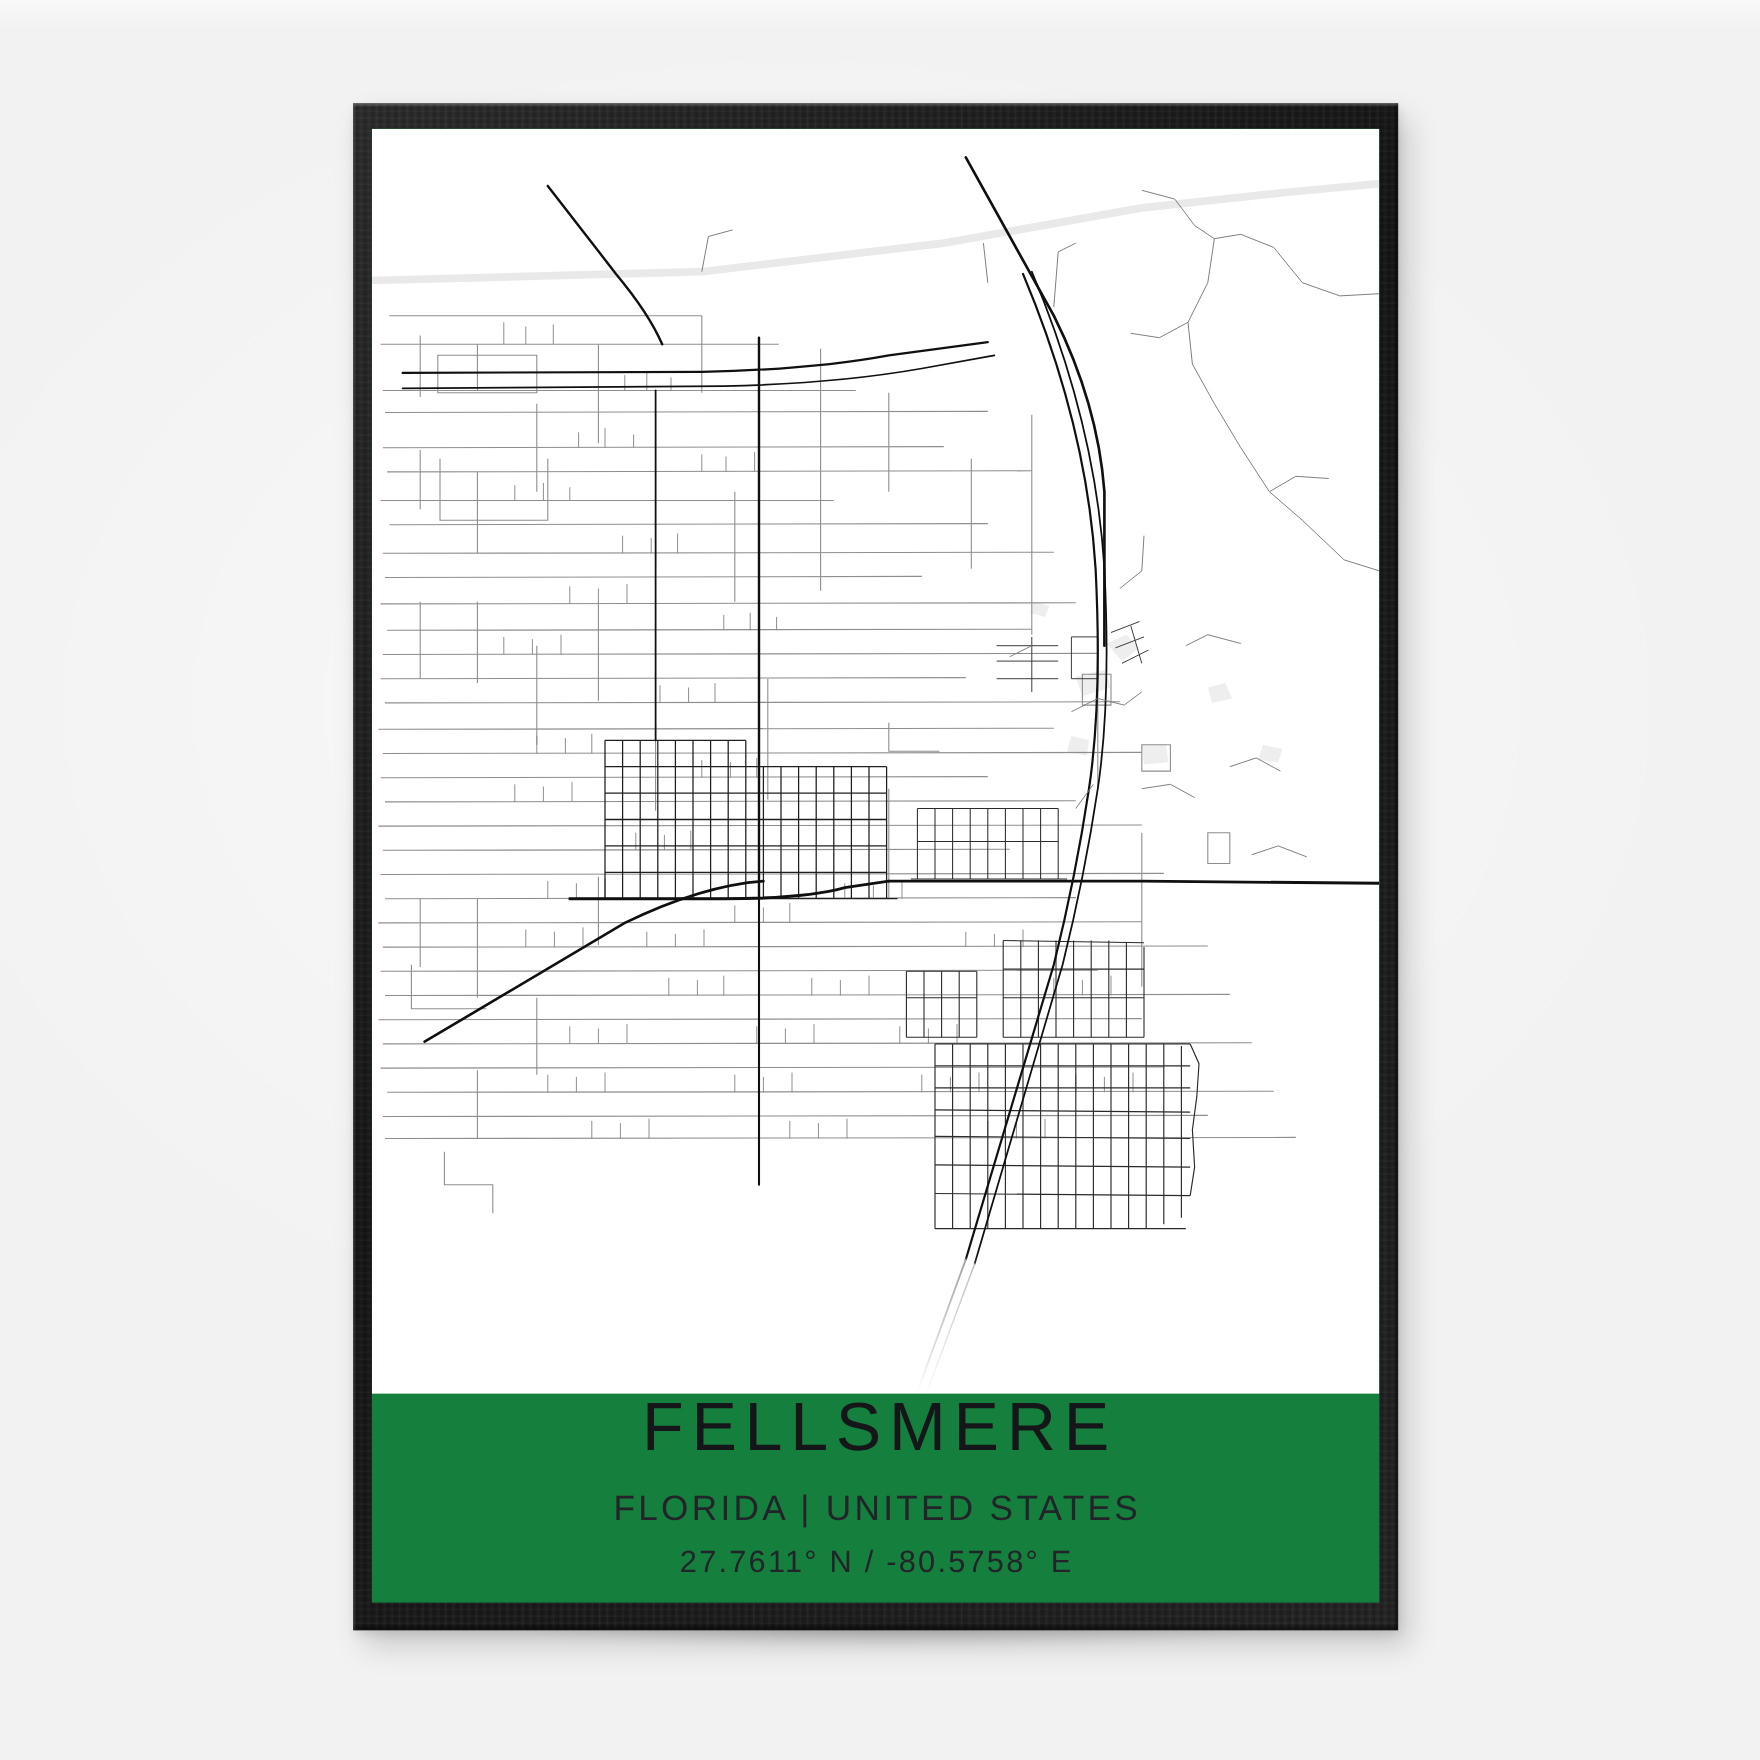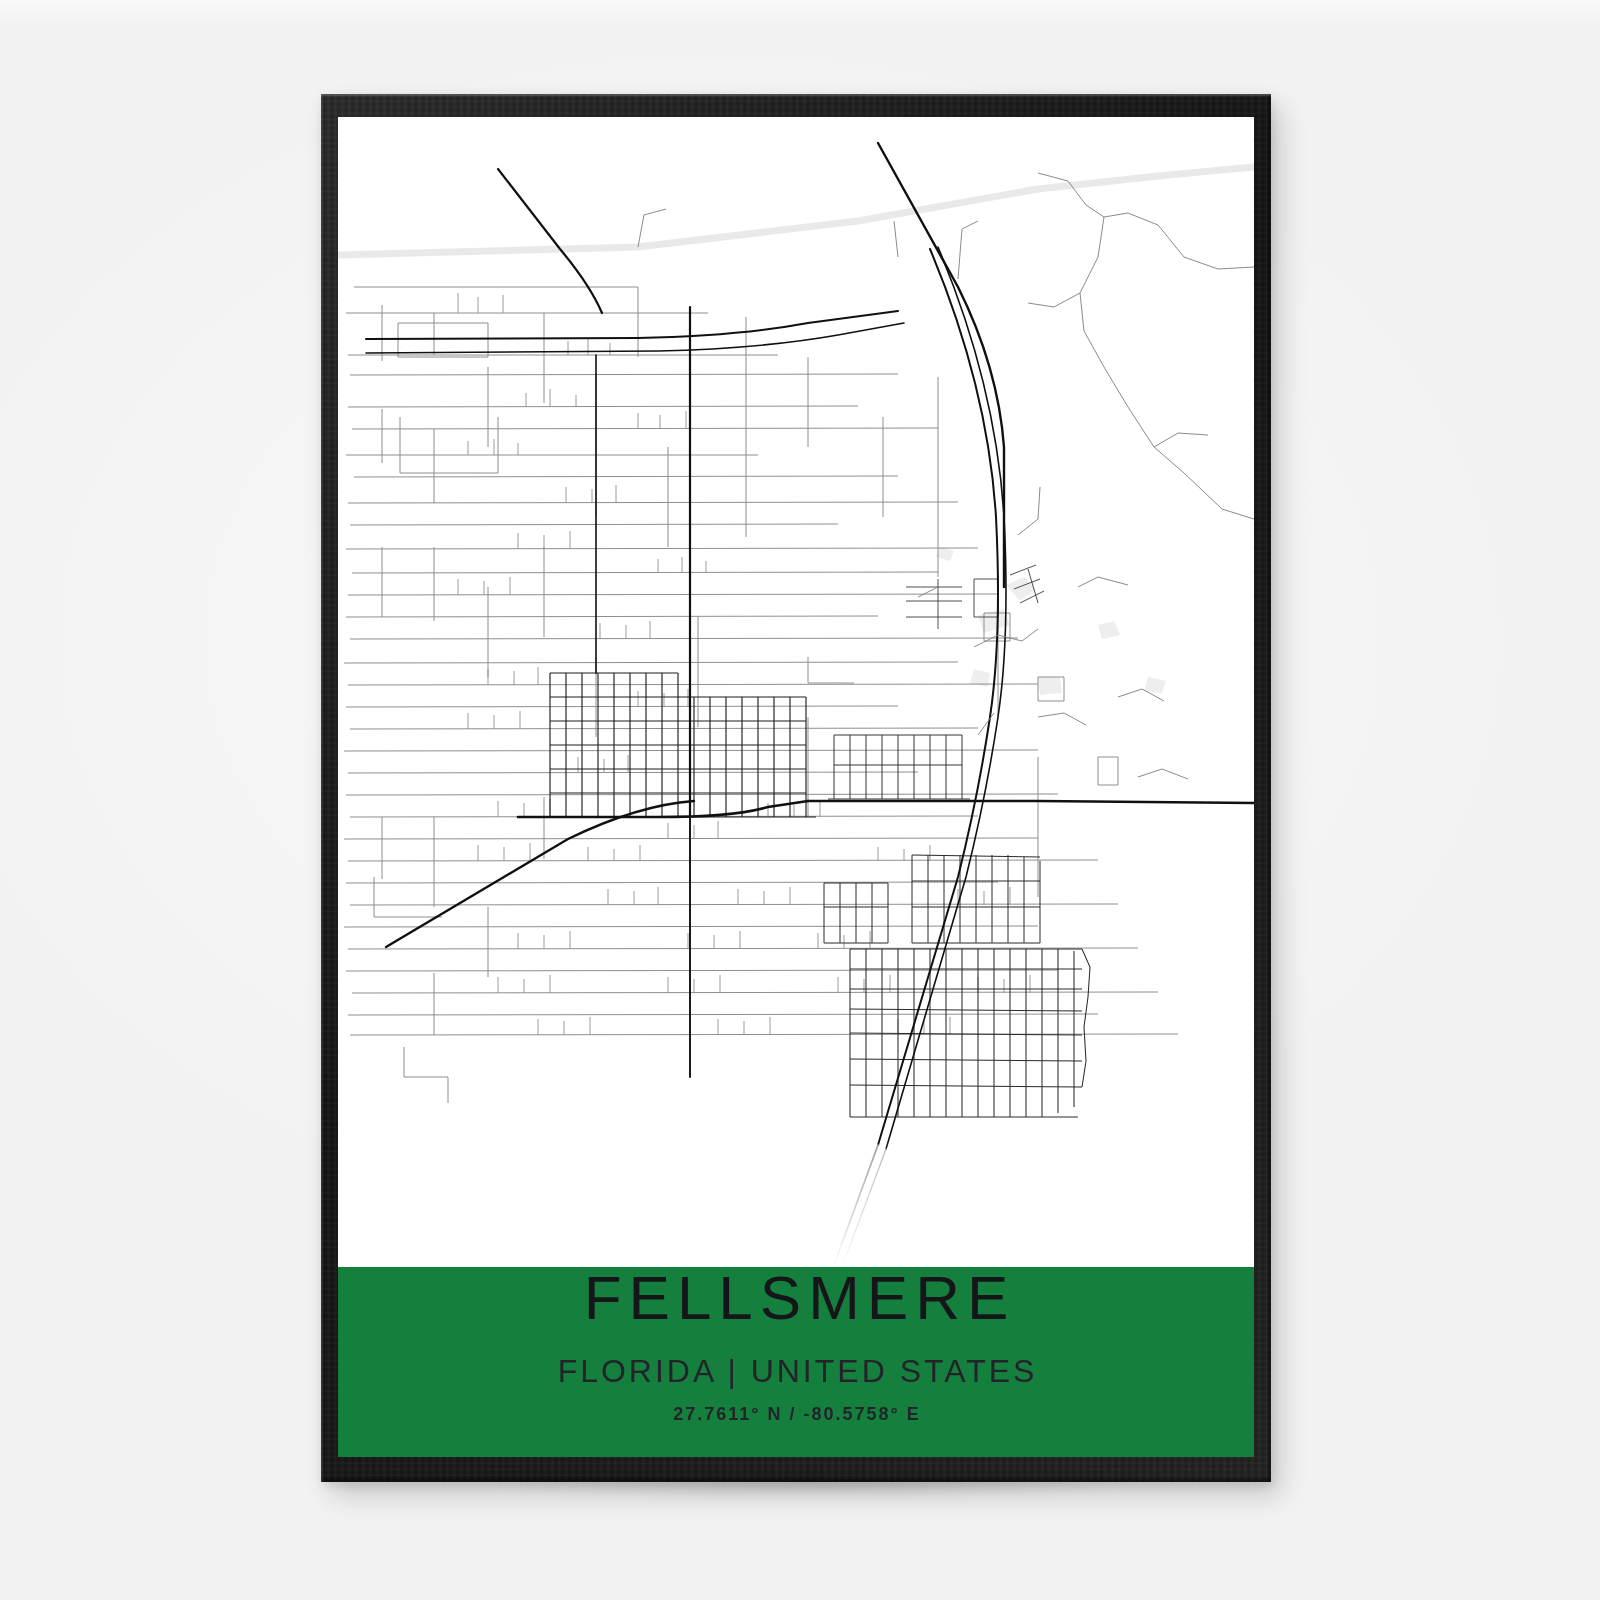--- a/index.html
+++ b/index.html
@@ -115,22 +115,22 @@
     margin-top: 24px;
     font-size: 32px;
     font-weight: 300;
     letter-spacing: 3.0px;
     color: #23242a;
     padding-left: 3px;
     white-space: nowrap;
   }
   #coords-line {
     margin-top: 14px;
-    font-size: 18px;
-    font-weight: 700;
+    font-size: 28px;
+    font-weight: 400;
     letter-spacing: 2.0px;
     color: #23242a;
     padding-left: 2px;
     white-space: nowrap;
   }
 
   
   #frame-shadow {
     position: absolute;
     left: 332px;

